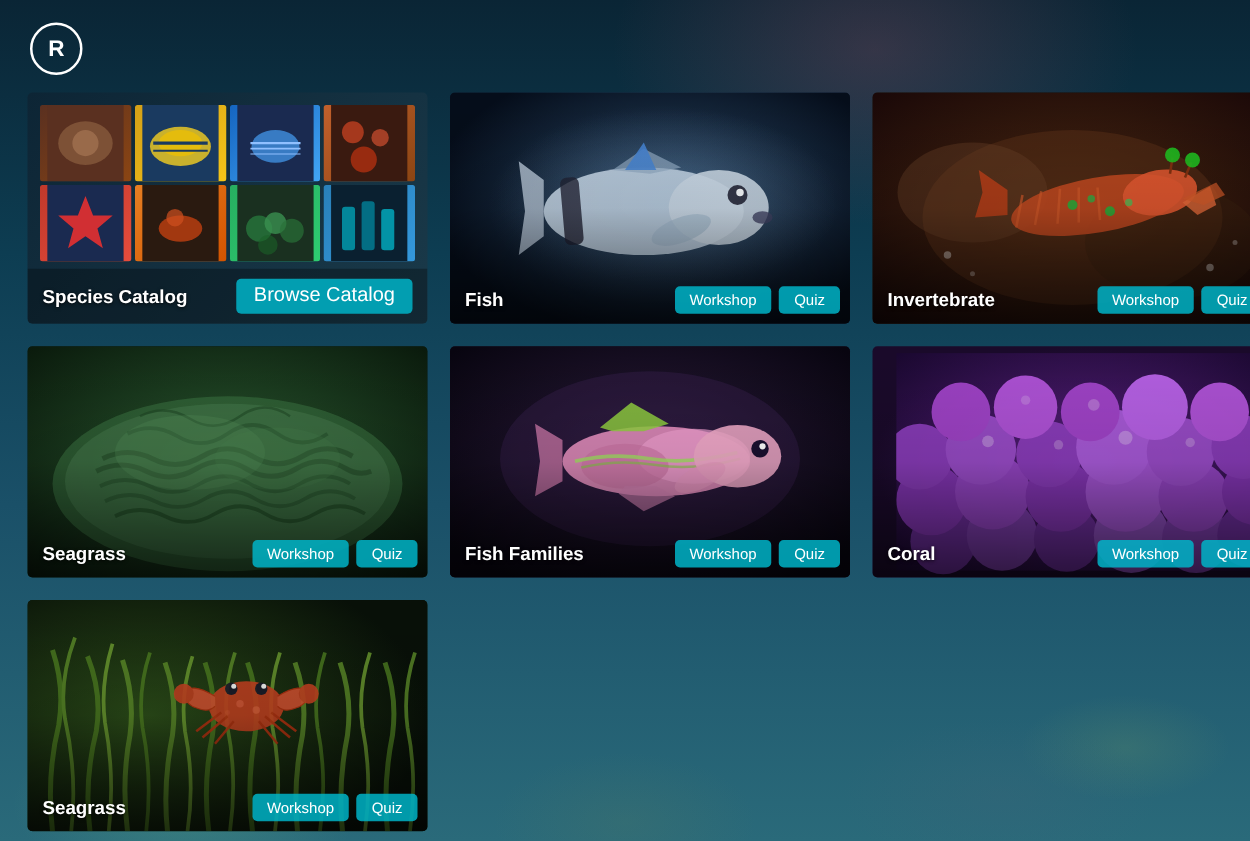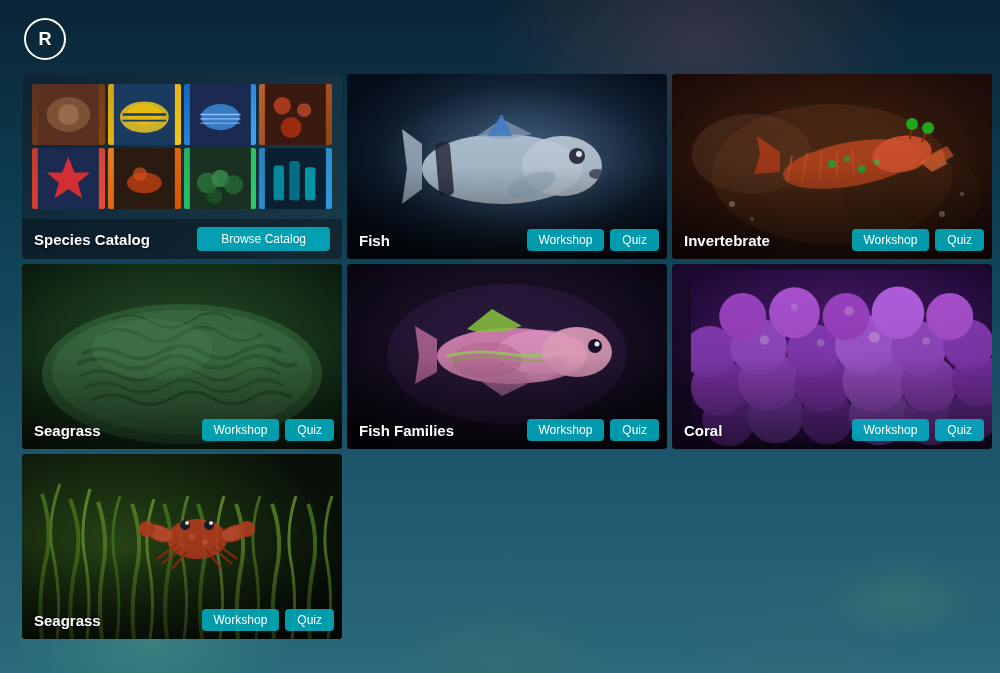--- a/index.html
+++ b/index.html
@@ -88,21 +88,21 @@
       color: rgba(255,255,255,0.7);
       font-size: 9px;
       letter-spacing: 2px;
     }
 
     
     .grid {
       display: grid;
       grid-template-columns: 320px 320px 320px;
       grid-template-rows: 185px 185px 185px;
-      gap: 5px;
+      gap: 18px;
       padding: 0 22px;
       margin-top: 2px;
     }
 
     .card {
       position: relative;
       border-radius: 4px;
       overflow: hidden;
       cursor: pointer;
     }
@@ -241,23 +241,23 @@
       background: linear-gradient(135deg, #27ae60, #2ecc71);
     }
     .thumb-blue-coral {
       background: linear-gradient(135deg, #2980b9, #3498db);
     }
 
     .catalog-browse-btn {
       background: rgba(0, 180, 200, 0.85);
       color: white;
       border: none;
-      padding: 5px 24px;
+      padding: 5px 14px;
       border-radius: 4px;
-      font-size: 12px;
+      font-size: 16px;
       cursor: pointer;
     }
   </style>
 </head>
 <body>
 
 <div class="bg-coral"></div>
 
 <div class="page-content">
 

